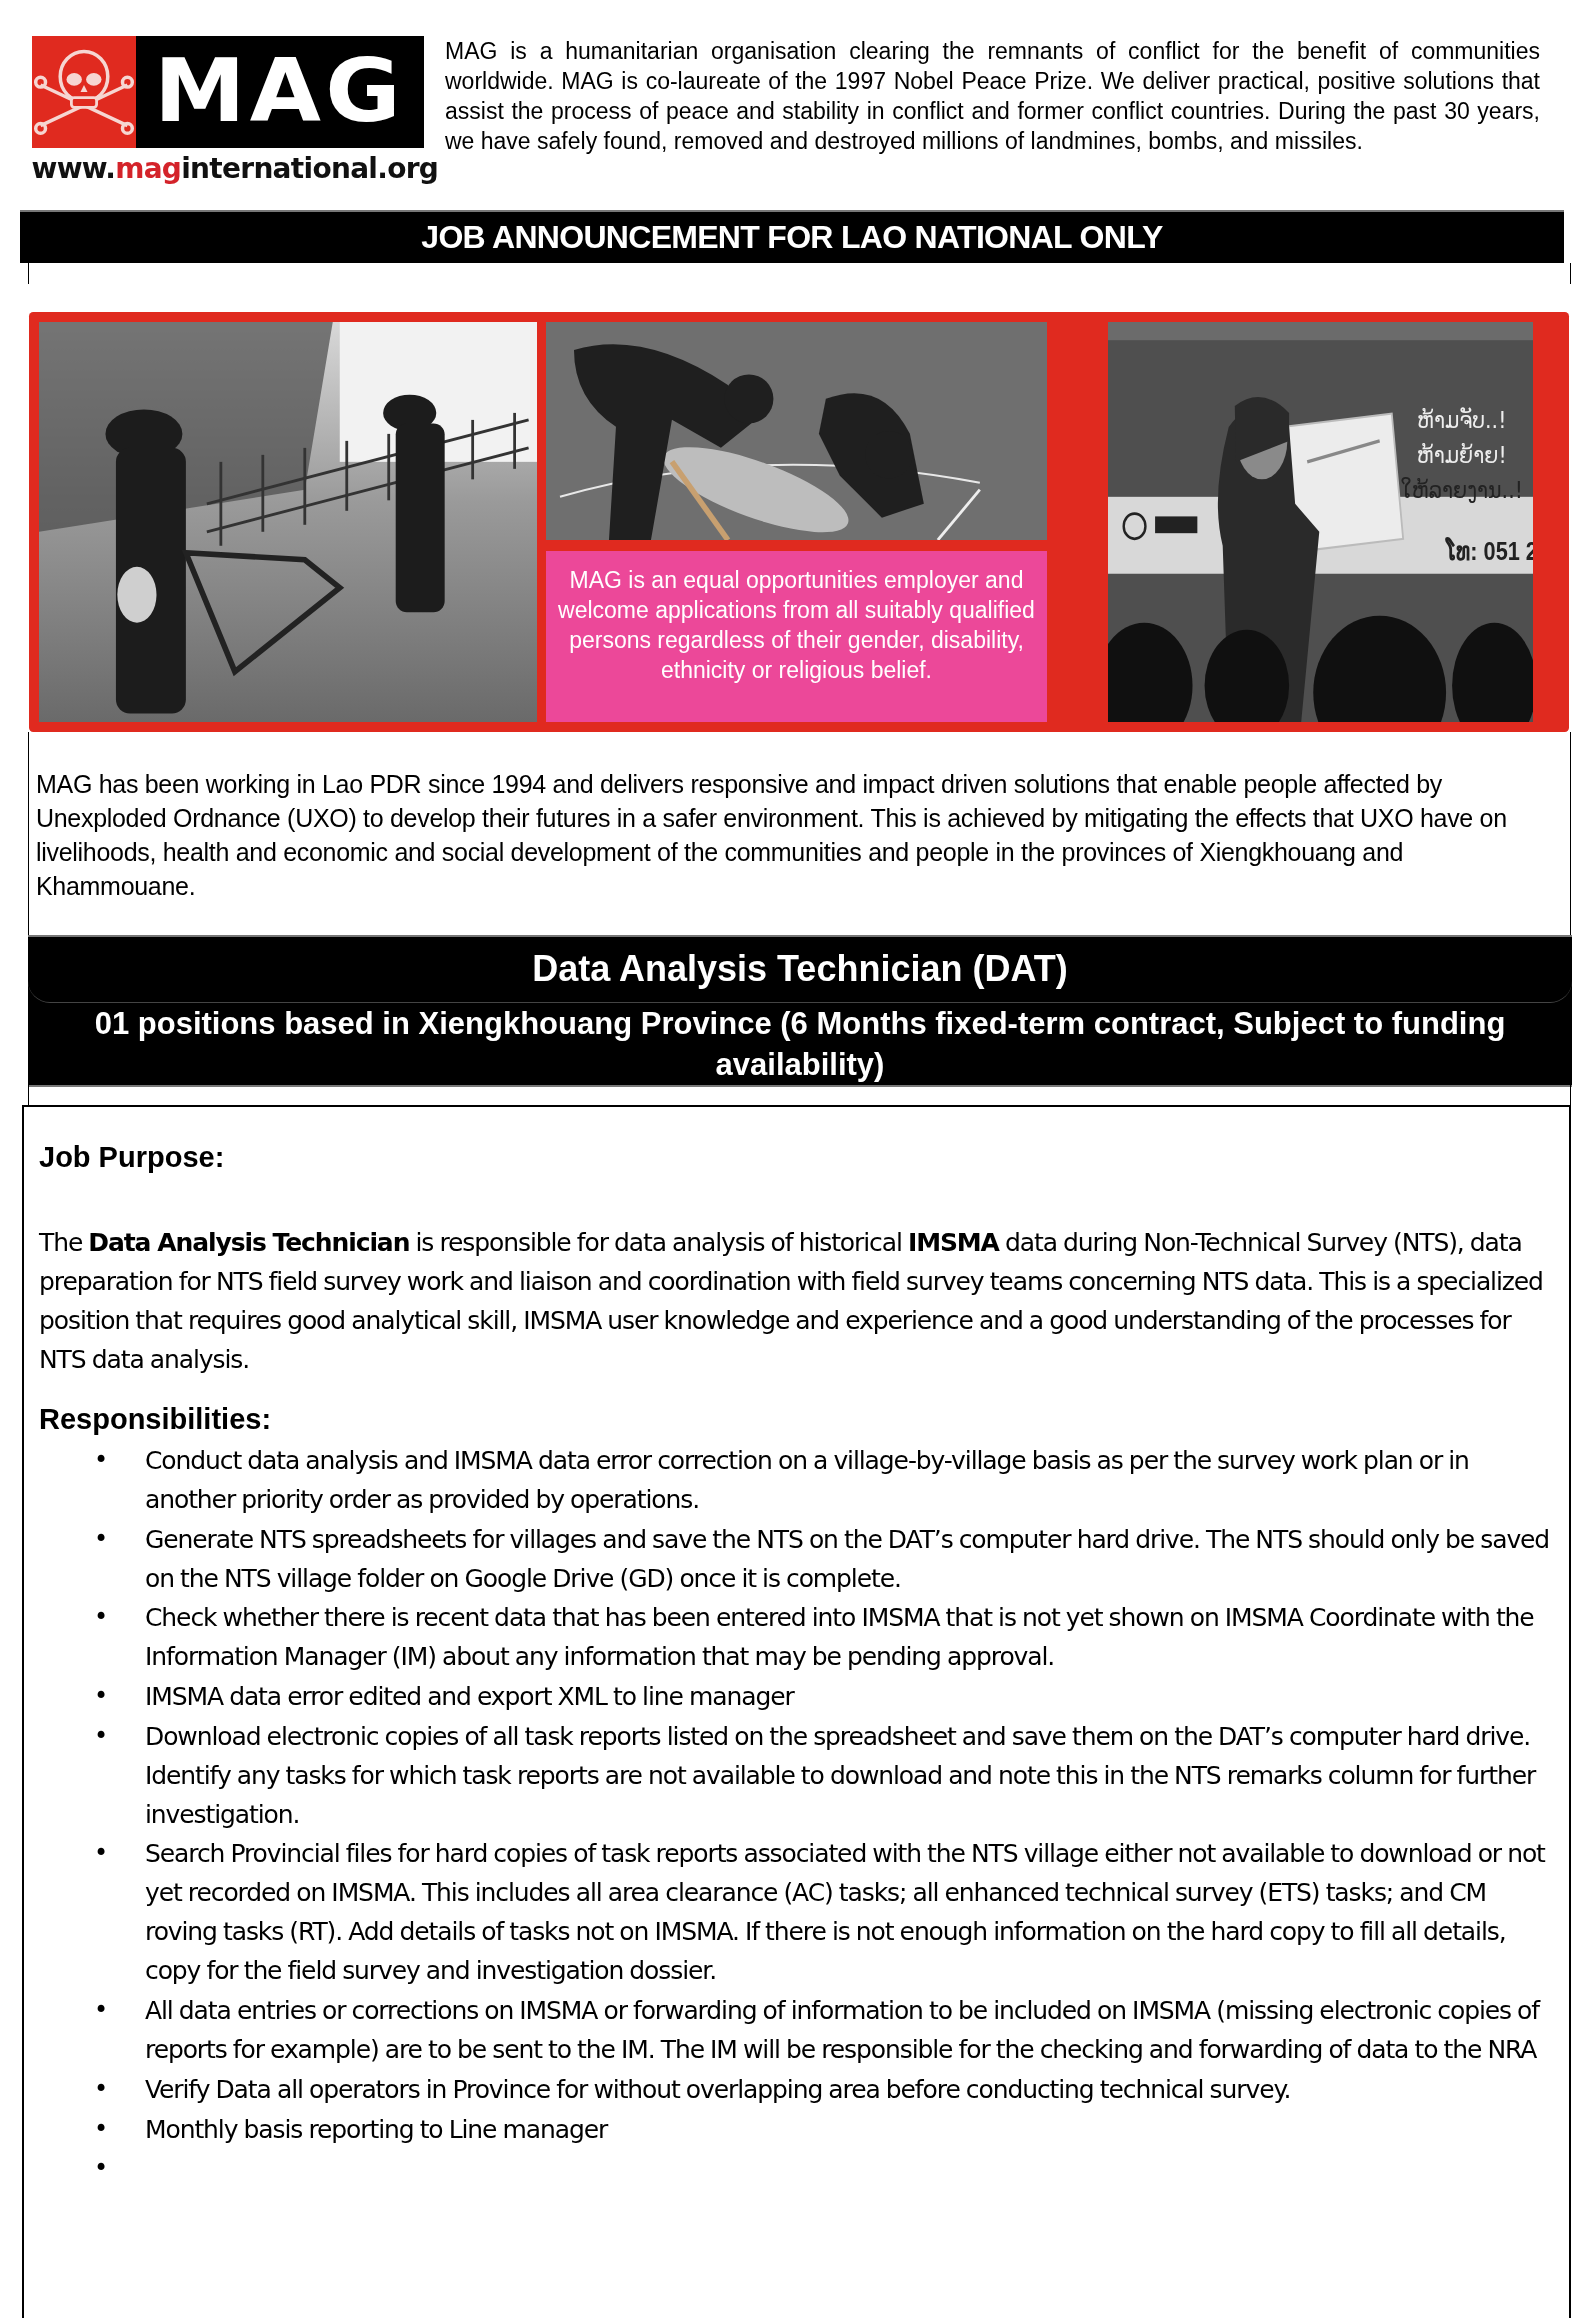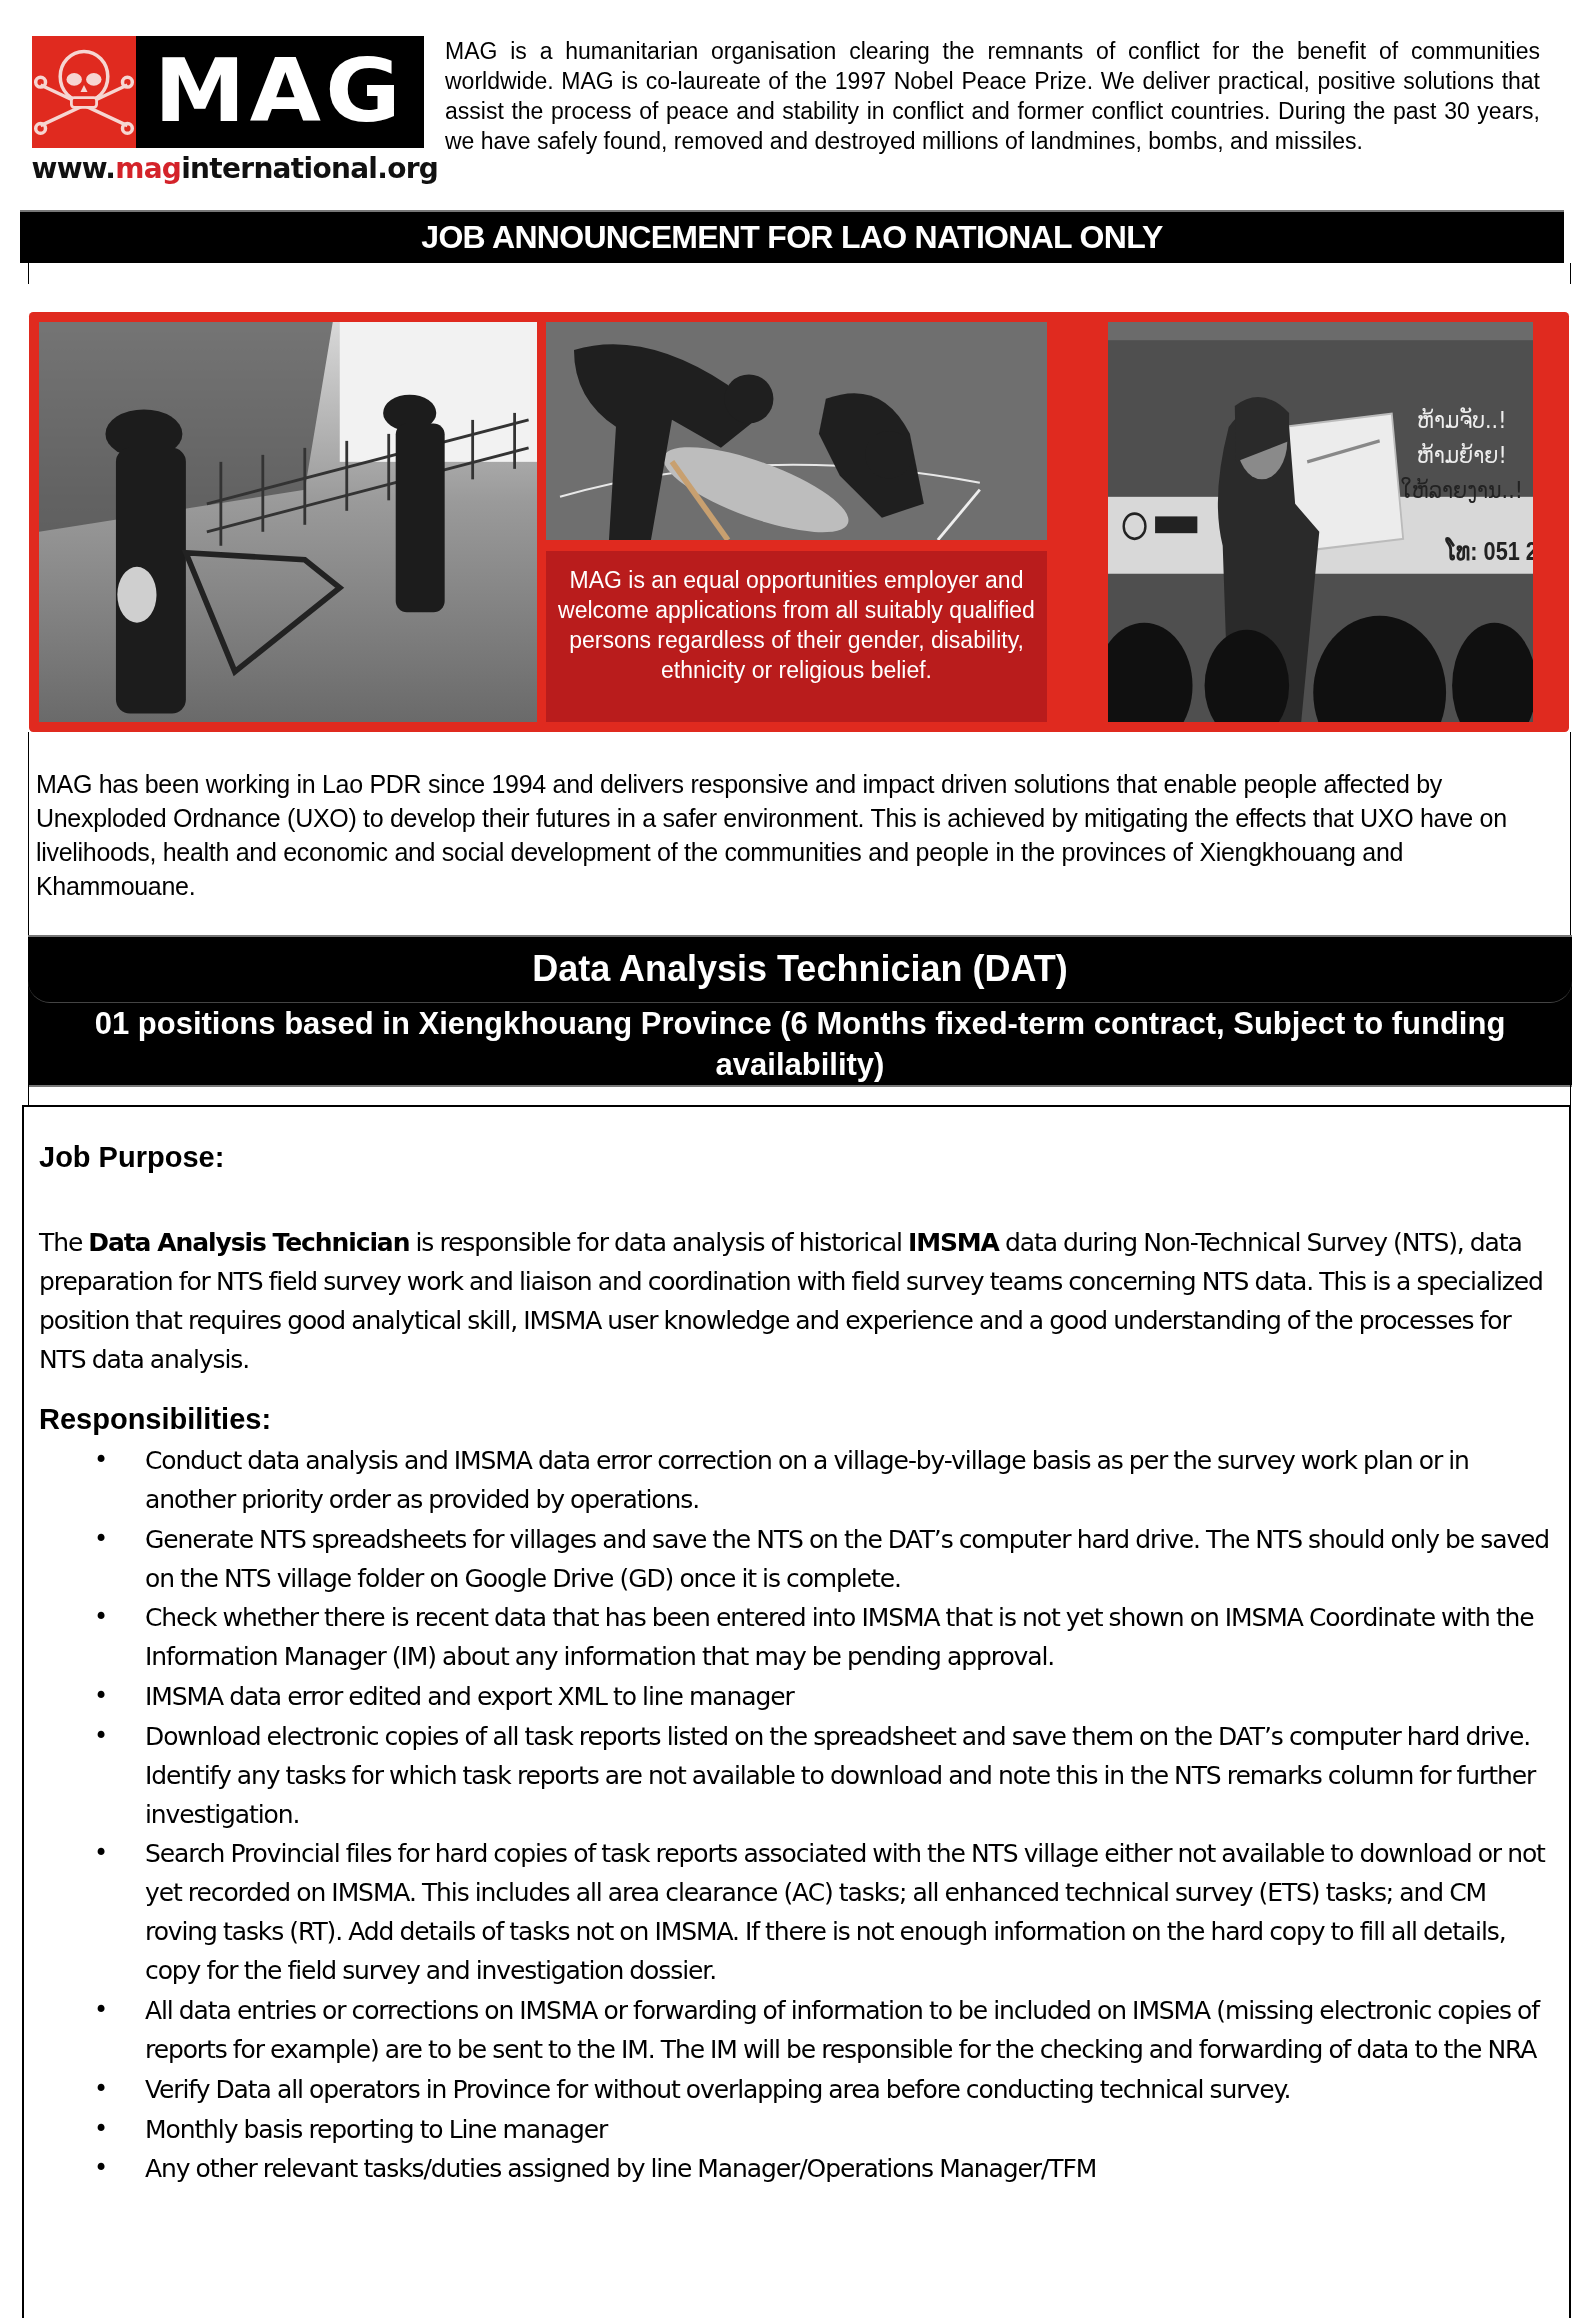--- a/index.html
+++ b/index.html
@@ -24,21 +24,21 @@
   .announce-bar { position: absolute; left: 20px; top: 210px; width: 1544px; height: 53px; background: #000; border-top: 2.1px solid #777; display: flex; align-items: center; justify-content: center; }
   .announce-text { color: #fff; font-family: "Liberation Sans", sans-serif; font-weight: bold; font-size: 32px; letter-spacing: -0.7px; }
 
   
   .photo-strip { position: absolute; left: 29px; top: 312px; width: 1540px; height: 420px; background: #e02a1f; border-radius: 4.2px; }
   .photo { position: absolute; overflow: hidden; }
   .photo svg { display: block; width: 100%; height: 100%; }
   .photo-1 { left: 9.8px; top: 9.8px; width: 498px; height: 400px; }
   .photo-2 { left: 517px; top: 9.8px; width: 501px; height: 218px; }
   .photo-3 { left: 1038px; top: 9.8px; width: 425px; height: 400px; margin-left: 41px; }
-  .eq-box { position: absolute; left: 517px; top: 239px; width: 501px; height: 171px; background: #b91c1c; color: #fff; font-size: 23px; line-height: 30px; text-align: center; padding-top: 14px; }
+  .eq-box { position: absolute; left: 517px; top: 239px; width: 501px; height: 171px; background: #ec4899; color: #fff; font-size: 23px; line-height: 30px; text-align: center; padding-top: 14px; }
 
   
   .about { position: absolute; left: 36px; top: 767px; width: 1533px; font-size: 25px; line-height: 34px; letter-spacing: -0.3px; }
 
   
   .title-block { position: absolute; left: 28px; top: 935px; width: 1544px; background: #000; color: #fff; text-align: center; border-top: 2.8px double #777; border-bottom: 2.8px double #777; }
   .job-title { font-weight: bold; font-size: 36px; line-height: 64px; height: 66px; border-bottom: 1.4px solid #444; border-radius: 22px; }
   .job-sub { font-weight: bold; font-size: 31px; line-height: 41px; padding: 0 26px; }
 
   .body-box { position: absolute; left: 22.4px; top: 1105px; width: 1549px; height: 1214px; border: 2.1px solid #000; border-bottom: none; }
@@ -190,15 +190,15 @@
 <ul class="resp-list">
   <li><span class="bullet">•</span><span>Conduct data analysis and IMSMA data error correction on a village-by-village basis as per the survey work plan or in another priority order as provided by operations.</span></li>
   <li><span class="bullet">•</span><span>Generate NTS spreadsheets for villages and save the NTS on the DAT’s computer hard drive. The NTS should only be saved on the NTS village folder on Google Drive (GD) once it is complete.</span></li>
   <li><span class="bullet">•</span><span>Check whether there is recent data that has been entered into IMSMA that is not yet shown on IMSMA Coordinate with the Information Manager (IM) about any information that may be pending approval.</span></li>
   <li><span class="bullet">•</span><span>IMSMA data error edited and export XML to line manager</span></li>
   <li><span class="bullet">•</span><span>Download electronic copies of all task reports listed on the spreadsheet and save them on the DAT’s computer hard drive. Identify any tasks for which task reports are not available to download and note this in the NTS remarks column for further investigation.</span></li>
   <li><span class="bullet">•</span><span>Search Provincial files for hard copies of task reports associated with the NTS village either not available to download or not yet recorded on IMSMA. This includes all area clearance (AC) tasks; all enhanced technical survey (ETS) tasks; and CM roving tasks (RT). Add details of tasks not on IMSMA. If there is not enough information on the hard copy to fill all details, copy for the field survey and investigation dossier.</span></li>
   <li><span class="bullet">•</span><span>All data entries or corrections on IMSMA or forwarding of information to be included on IMSMA (missing electronic copies of reports for example) are to  be sent to the IM. The IM will be  responsible for the checking and forwarding of data to the NRA</span></li>
   <li><span class="bullet">•</span><span>Verify Data all operators in Province for without overlapping area before conducting technical survey.</span></li>
   <li><span class="bullet">•</span><span>Monthly basis reporting to Line manager</span></li>
-  <li><span class="bullet">•</span><span>Any other relevant tasks/duties assigned by line Manager/Operations Manager/TFM</span></li>
+  <li><span class="bullet">•</span></li>
 </ul>
 
 
 </body></html>

